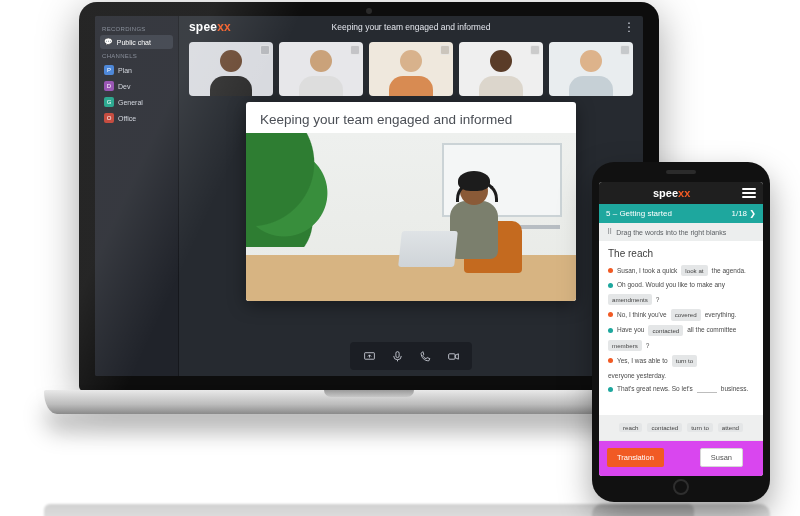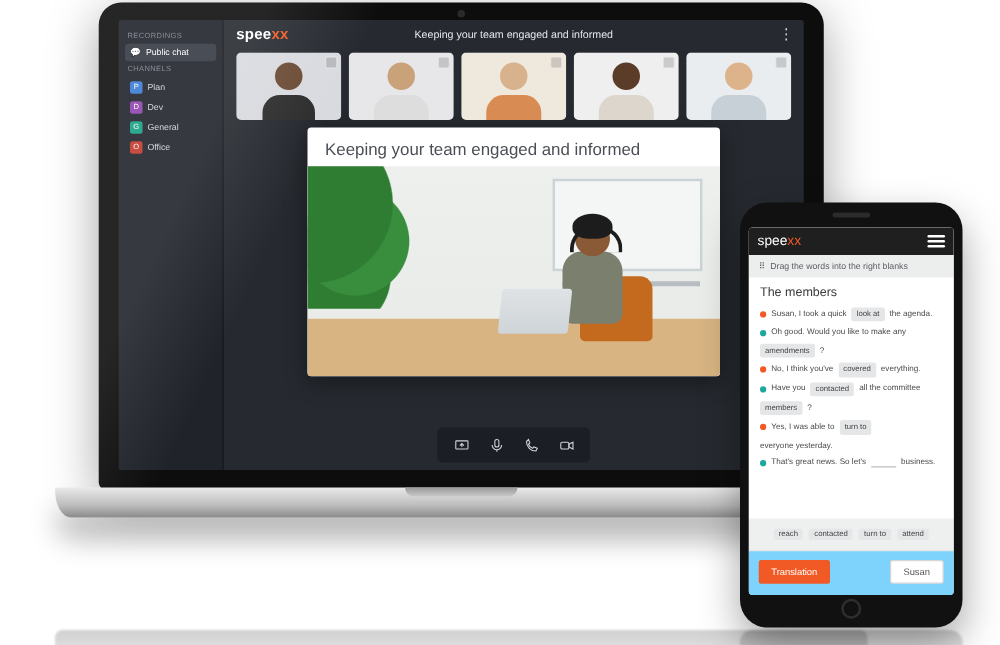--- a/index.html
+++ b/index.html
@@ -164,39 +164,39 @@
   }
   .speaker { position:absolute; top:8px; left:50%; transform:translateX(-50%);
              width:30px; height:4px; background:#2b2b2b; border-radius:3px; }
   .home { position:absolute; bottom:7px; left:50%; transform:translateX(-50%);
           width:16px; height:16px; border:2px solid #2e2e2e; border-radius:50%; }
   .phone-screen {
     width:100%; height:100%; background:#f3f4f4; border-radius:3px; overflow:hidden;
     display:flex; flex-direction:column; font-size:8px; color:#333;
   }
   .m-top { background:#1f1f1f; color:#fff; padding:5px 7px; display:flex; align-items:center; justify-content:space-between; }
-  .m-brand { font-weight:400; font-size:11px; }
+  .m-brand { font-weight:700; font-size:11px;margin-left:47px; }
   .m-brand .x { color:#f15a24; }
   .m-burger { width:14px; height:10px; display:flex; flex-direction:column; justify-content:space-between; cursor:pointer;}
   .m-burger span{height:2px;background:#fff;border-radius:1px}
   .m-sub {
     background:#1ea79e; color:#fff; padding:5px 7px;
     display:flex; align-items:center; justify-content:space-between; font-size:8px;
   }
   .m-hint { background:#eceeee; color:#5b5f63; font-size:7px; padding:5px 8px; display:flex; gap:4px; align-items:center;}
   .m-body { flex:1; padding:7px 9px 4px 9px; background:#fff; }
   .m-heading { font-size:10px; color:#3c3c3c; margin-bottom:6px; }
   .m-line { display:flex; align-items:center; gap:4px; font-size:6.5px; color:#4a4a4a; margin:4px 0; flex-wrap:wrap; line-height:1.5;}
   .dot{width:5px;height:5px;border-radius:50%;flex:none}
   .d-o{background:#f15a24}.d-t{background:#1ea79e}
   .blank{display:inline-block;min-width:20px;border-bottom:1px solid #bdbdbd;height:8px}
   .chip{background:#e4e6e7;color:#444;border-radius:2px;padding:1px 4px;font-size:6.2px}
   .m-bank { background:#eeefef; padding:8px 6px; display:flex; flex-wrap:wrap; gap:5px; justify-content:center; }
   .m-bank .chip{cursor:grab}
-  .m-foot { display:flex; justify-content:space-between; padding:7px 8px 9px 8px; background:#7dd3fc; border-top:1px solid #e7e7e7;}
+  .m-foot { display:flex; justify-content:space-between; padding:7px 20px 9px 8px; background:#d946ef; border-top:1px solid #e7e7e7;}
   .btn { font-size:7.5px; padding:4px 10px; border-radius:2px; cursor:pointer; border:none;}
   .btn-primary{background:#f15a24;color:#fff}
   .btn-outline{background:#fff;color:#555;border:1px solid #d6d6d6}
   .phone-reflection{
     position:absolute; left:0; right:0; bottom:-40px; height:38px;
     background:linear-gradient(rgba(0,0,0,.18),rgba(0,0,0,0));
     border-radius:10px; filter:blur(1px);
   }
 </style>
 </head>
@@ -346,28 +346,39 @@
       <span class="m-brand">
         <span>spee</span><span class="x">xx</span>
       </span>
       <div class="m-burger">
           <span></span>
           <span></span>
           <span></span>
         </div>
     </div>
 
+    <div class="m-sub">
+      <span>
+        <span>5</span>
+        <span>–</span>
+        <span>Getting started</span>
+      </span>
+      <span>
+        <span>1/18</span>
+        <span>❯</span>
+      </span>
+    </div>
 
     <div class="m-hint">
       <span>⠿</span>
       <span>Drag the words into the right blanks</span>
     </div>
 
     <div class="m-body">
-      <div class="m-heading">The members</div>
+      <div class="m-heading">The reach</div>
       <div id="lines">
           <div class="m-line">
             <span class="dot d-o"></span>
             <span>Susan, I took a quick</span>
             <span class="chip">look at</span>
             <span>the agenda.</span>
           </div>
           <div class="m-line">
             <span class="dot d-t"></span>
             <span>Oh good. Would you like to make any</span>

